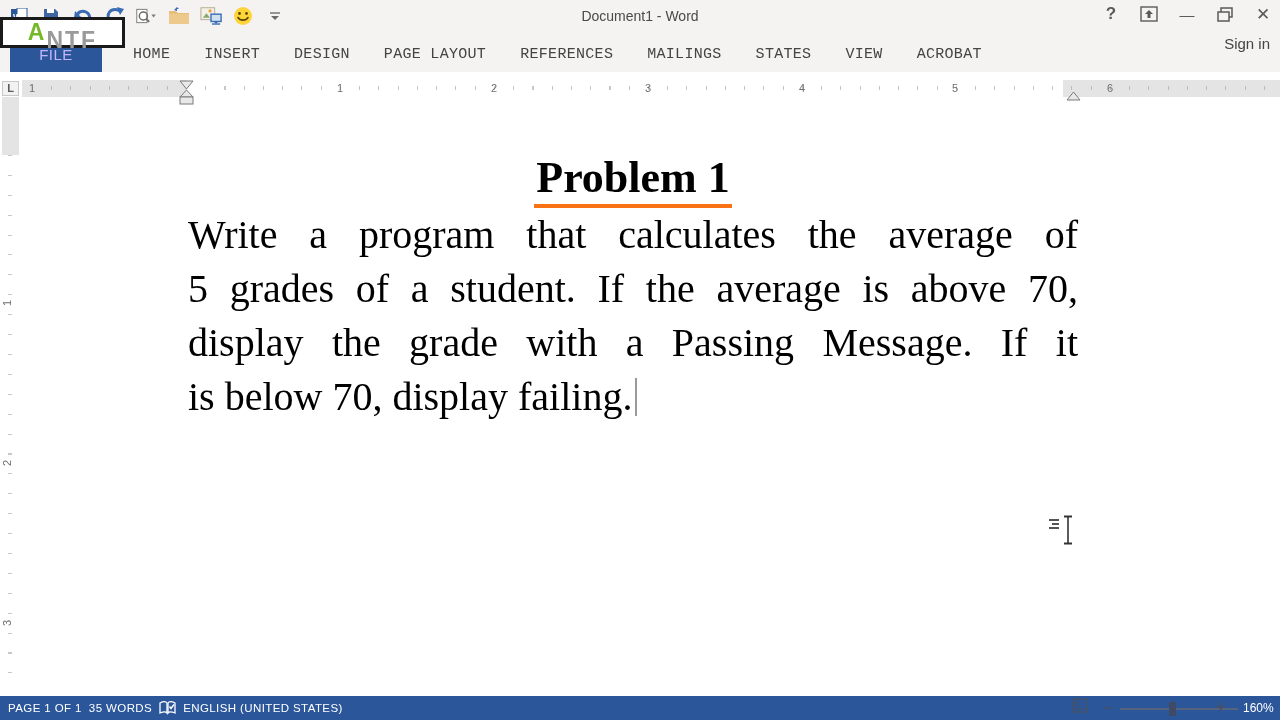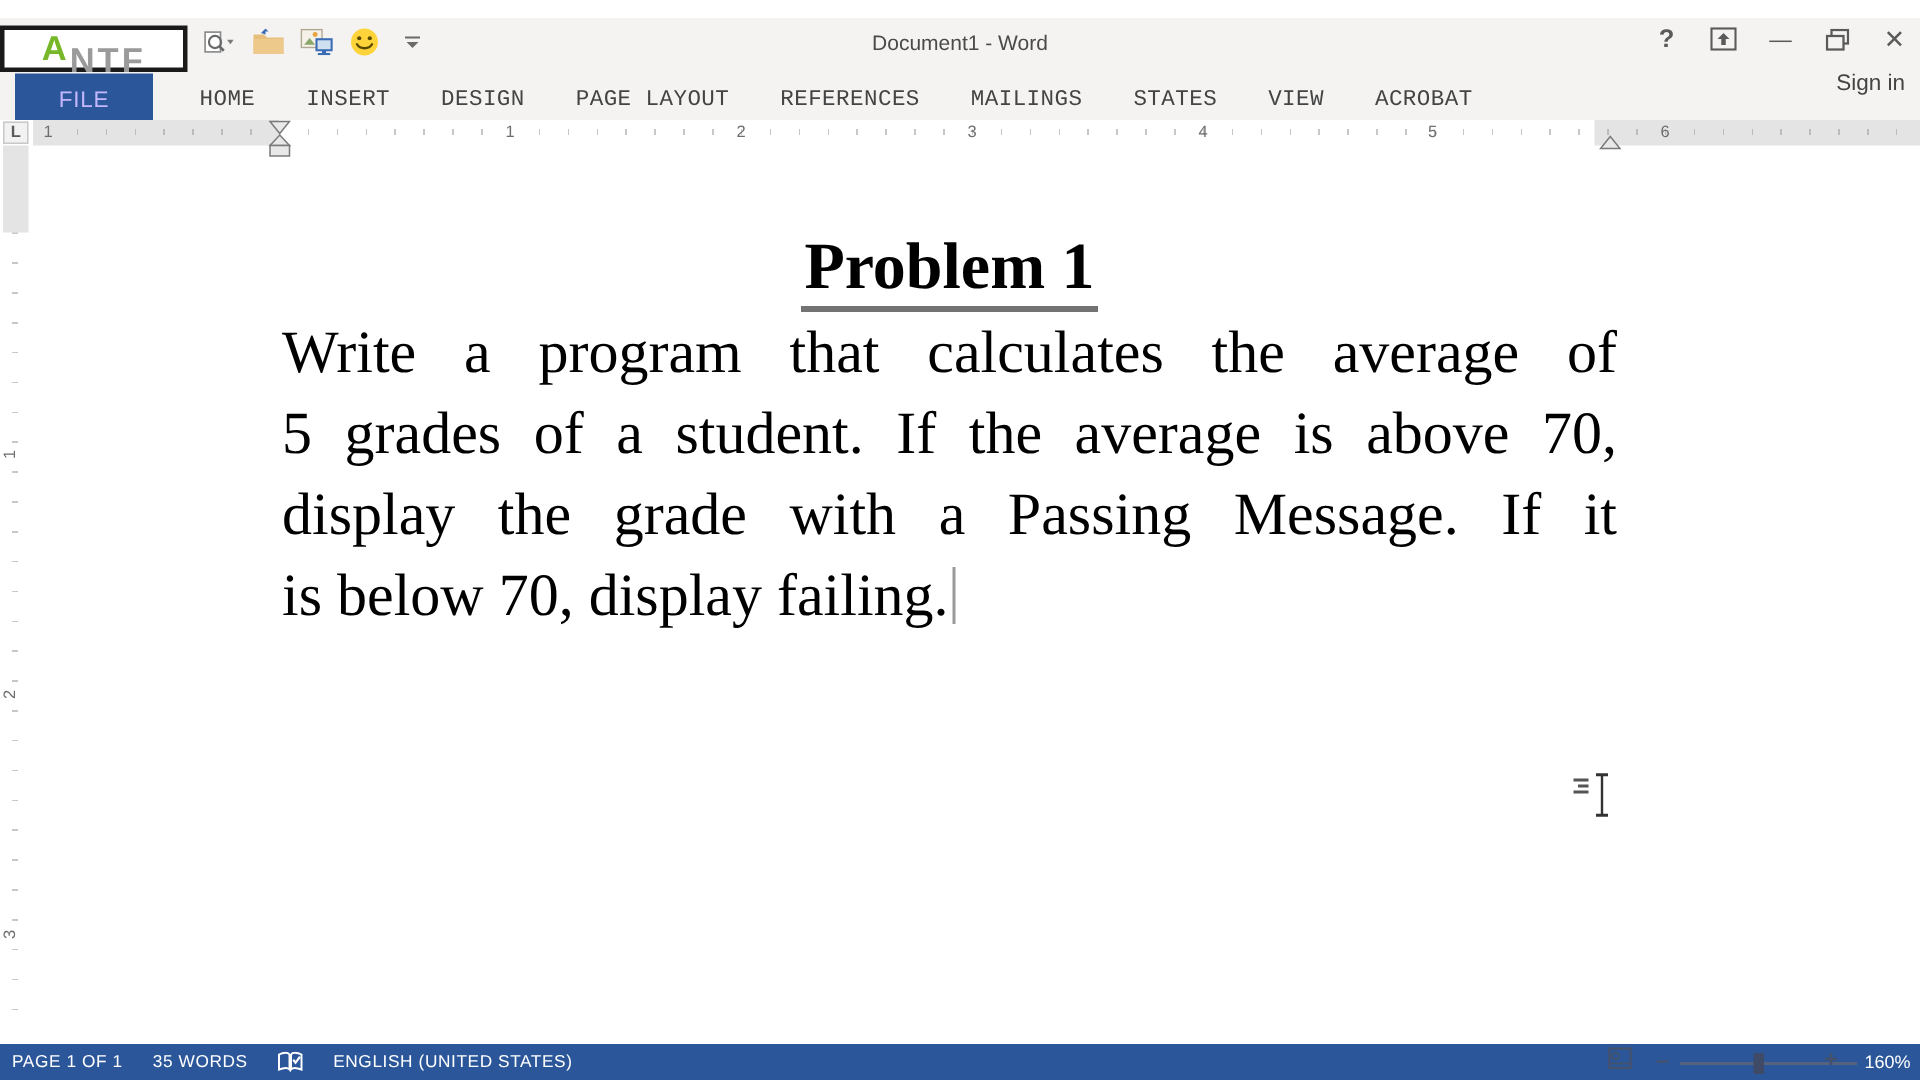--- a/index.html
+++ b/index.html
@@ -1,21 +1,21 @@
 <!DOCTYPE html>
 <html><head>
 <meta charset="utf-8">
 <style>
   * { margin:0; padding:0; box-sizing:border-box; }
   html,body { width:1280px; height:720px; overflow:hidden; }
   body { font-family:"Liberation Sans", sans-serif; background:#fff; position:relative; }
   #app { position:absolute; inset:0; width:1280px; height:720px; background:#fff; }
 
   
-  .chrome { position:absolute; left:0; top:12px; width:1280px; height:72px; background:#f4f3f2; }
+  .chrome { position:absolute; left:0; top:0; width:1280px; height:72px; background:#f4f3f2; }
   .titlebar { position:absolute; left:0; top:0; width:1280px; height:32px; }
   .title { position:absolute; left:0; right:0; top:8px; text-align:center; font-size:14px; color:#4a4a4a; }
   .qat { position:absolute; left:8px; top:2px; height:28px; display:flex; align-items:center; gap:10px; }
   .qat .ic { display:flex; align-items:center; justify-content:center; width:22px; height:24px; }
   .winctl { position:absolute; right:6px; top:4px; display:flex; align-items:center; gap:16px; }
   .winctl .wc { width:22px; height:20px; display:flex; align-items:center; justify-content:center; color:#5a5a5a; font-size:15px; }
   .signin { position:absolute; right:10px; top:35px; font-size:15px; color:#444; }
 
   
   .tabrow { position:absolute; left:0; top:36px; height:36px; display:flex; align-items:center; }
@@ -41,32 +41,32 @@
       background:repeating-linear-gradient(to bottom, #9a9a9a 0 1px, transparent 1px 19.9px); opacity:.55; }
   .rv-num { position:absolute; left:2px; font-size:11px; color:#6e6e6e; transform:rotate(-90deg); }
 
   
   .marker { position:absolute; z-index:6; }
 
   
   .page { position:absolute; left:19px; top:97px; width:1261px; height:599px; background:#fff; }
   .doc { position:absolute; left:169px; top:0; width:890px; }
   .doc-heading-wrap { margin-top:58px; text-align:center; }
-  .doc-heading { display:inline-block; font-family:"Liberation Serif", serif; font-weight:bold; font-size:44px; color:#000; border-bottom:4px solid #737373; padding:0 2px 3px 2px; line-height:1.05; }
+  .doc-heading { display:inline-block; font-family:"Liberation Serif", serif; font-weight:bold; font-size:44px; color:#000; border-bottom:4px solid #f97316; padding:0 2px 3px 2px; line-height:1.05; }
   .doc-body { font-family:"Liberation Serif", serif; font-size:40px; color:#000; }
   .doc-line { line-height:54px; text-align:justify; text-align-last:justify; white-space:nowrap; }
   .doc-line.last { text-align:left; text-align-last:left; }
   .caret { display:inline-block; width:2px; height:38px; background:#9a9a9a; vertical-align:-6px; margin-left:3px; }
 
   
   .mousecur { position:absolute; left:1048px; top:515px; z-index:20; }
 
   
   .statusbar { position:absolute; left:0; top:696px; width:1280px; height:24px; background:#2b579a; color:#fff; }
-  .sb-left { position:absolute; left:8px; top:0; height:24px; display:flex; align-items:center; gap:20px; font-size:11.5px; letter-spacing:.4px; }
+  .sb-left { position:absolute; left:8px; top:0; height:24px; display:flex; align-items:center; gap:7px; font-size:11.5px; letter-spacing:.4px; }
   .sb-item { color:#fff; }
   .sb-right { position:absolute; right:0; top:0; height:24px; }
   .zoom-label { position:absolute; left:1243px; top:5px; font-size:12px; color:#fff; }
 
   
   .watermark { position:absolute; left:1063px; top:665px; width:182px; height:46px; background:rgba(228,228,228,.93); z-index:30; display:flex; align-items:flex-start; justify-content:center; }
   .watermark span { font-size:30px; color:#4f4f4f; letter-spacing:.5px; line-height:38px; }
   .zoom-dark { position:absolute; z-index:35; color:#43516b; }
   .z-minus { left:1104px; top:699px; font-size:16px; font-weight:bold; }
   .z-track { left:1120px; top:708px; width:118px; height:2px; background:#5b6activity; background:#57627d; }

